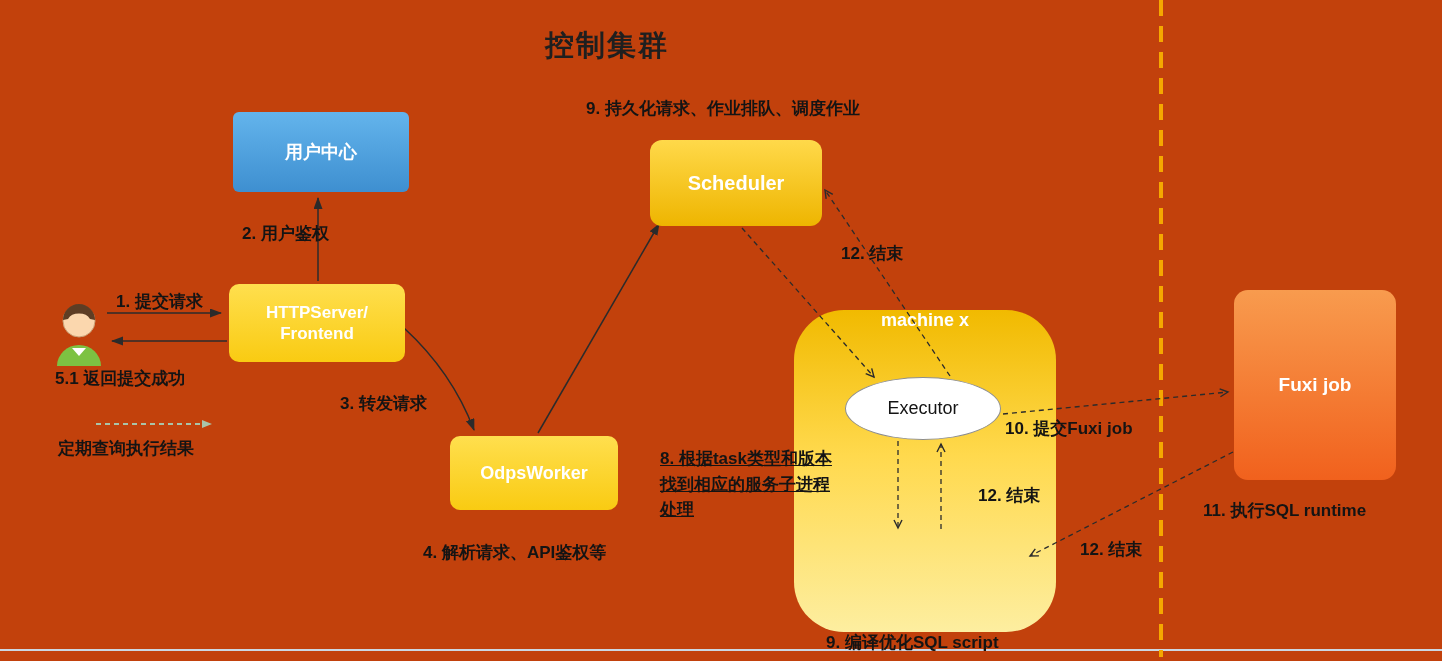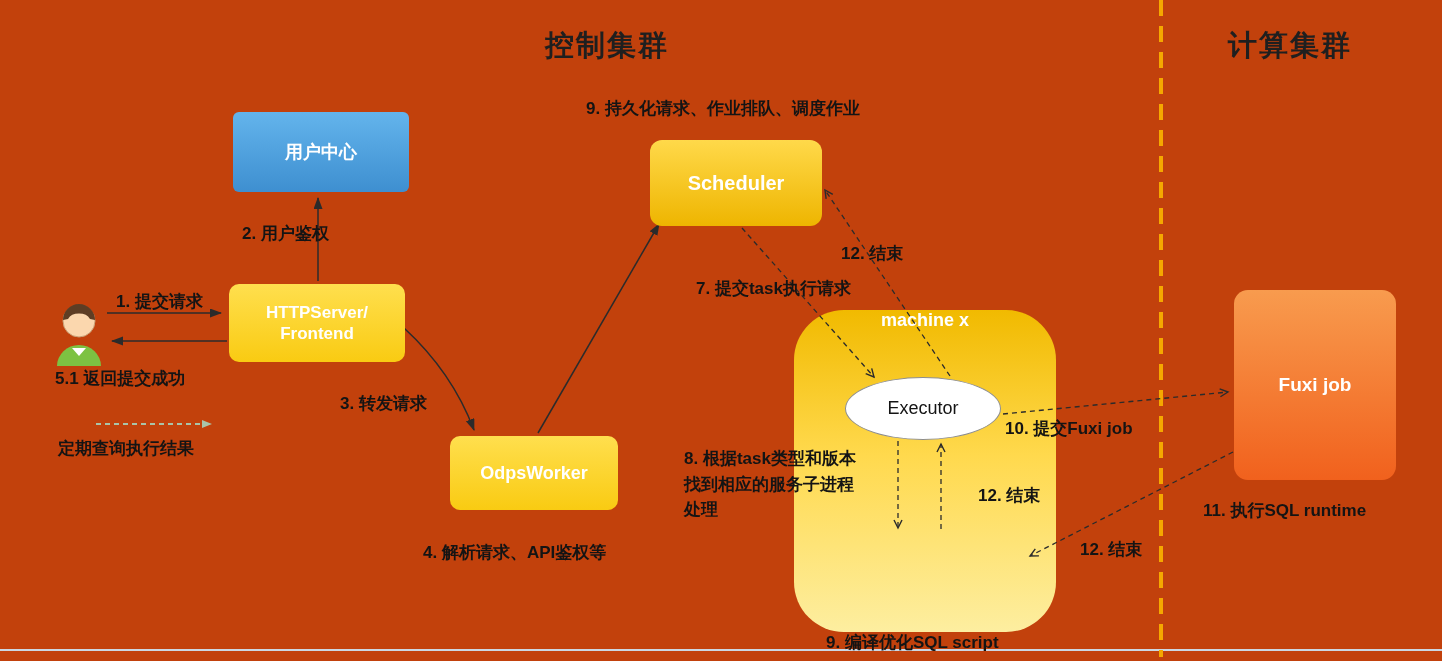--- a/index.html
+++ b/index.html
@@ -41,21 +41,21 @@
   .lbl { position:absolute; z-index:4; font-size:17px; font-weight:600; color:#141414;
          white-space:pre-line; line-height:1.5; }
   .lbl-s1   { left:116px;  top:289px; }
   .lbl-s2   { left:242px;  top:221px; }
   .lbl-s3   { left:340px;  top:391px; }
   .lbl-s4   { left:423px;  top:540px; }
   .lbl-s5   { left:486px;  top:318px; width:124px; }
   .lbl-s51  { left:55px;   top:366px; }
   .lbl-s6   { left:586px;  top:96px;  }
   .lbl-s7   { left:696px;  top:276px; }
-  .lbl-s8   { left:684px;  top:446px; width:198px; }
+  .lbl-s8   { left:660px;  top:446px; width:198px;text-decoration:underline; }
   .lbl-s9   { left:826px;  top:630px; }
   .lbl-s10  { left:1005px; top:416px; }
   .lbl-s11  { left:1203px; top:498px; }
   .lbl-s12a { left:841px;  top:241px; }
   .lbl-s12b { left:978px;  top:483px; }
   .lbl-s12c { left:1080px; top:537px; }
   .lbl-per  { left:58px;   top:436px; }
 
   .person { position:absolute; z-index:3; left:50px; top:296px; }
 
@@ -96,21 +96,20 @@
     <line class="ln-dash" x1="950" y1="376" x2="825" y2="190" marker-end="url(#mOpen)"></line>
     <line class="ln-dash" x1="898" y1="441" x2="898" y2="528" marker-end="url(#mOpen)"></line>
     <line class="ln-dash" x1="941" y1="529" x2="941" y2="444" marker-end="url(#mOpen)"></line>
     <line class="ln-dash" x1="1003" y1="414" x2="1228" y2="392" marker-end="url(#mOpen)"></line>
     <line class="ln-dash" x1="1233" y1="452" x2="1030" y2="556" marker-end="url(#mOpen)"></line>
 
     <line class="ln-green" x1="96" y1="424" x2="212" y2="424" marker-end="url(#mGreen)"></line>
   </svg>
 
   <div class="title title-control">控制集群</div>
-  <div class="title title-compute">计算集群</div>
 
   <svg class="person" width="58" height="72" viewBox="0 0 58 72">
     <path d="M7,70 a22,21 0 0 1 44,0 z" fill="#7dc242"></path>
     <path d="M22,52 l7,8 7,-8 z" fill="#ffffff"></path>
     <circle cx="29" cy="25" r="16" fill="#fbd7ae" stroke="#c9a177" stroke-width="1"></circle>
     <path d="M13,24 a16,16 0 0 1 32,0 l-5,-1 a12,9 0 0 0 -22,0 z" fill="#5d3d24"></path>
   </svg>
 
   <div class="node n-user">
     <span>用户中心</span>
@@ -141,21 +140,20 @@
   <div class="node n-fuxi">
     <span>Fuxi job</span>
   </div>
 
   <div class="lbl lbl-s1">1. 提交请求</div>
   <div class="lbl lbl-s2">2. 用户鉴权</div>
   <div class="lbl lbl-s3">3. 转发请求</div>
   <div class="lbl lbl-s4">4. 解析请求、API鉴权等</div>
   <div class="lbl lbl-s51">5.1 返回提交成功</div>
   <div class="lbl lbl-s6">9. 持久化请求、作业排队、调度作业</div>
-  <div class="lbl lbl-s7">7. 提交task执行请求</div>
   <div class="lbl lbl-s8">8. 根据task类型和版本
 找到相应的服务子进程
 处理</div>
   <div class="lbl lbl-s9">9. 编译优化SQL script</div>
   <div class="lbl lbl-s10">10. 提交Fuxi job</div>
   <div class="lbl lbl-s11">11. 执行SQL runtime</div>
   <div class="lbl lbl-s12a">12. 结束</div>
   <div class="lbl lbl-s12b">12. 结束</div>
   <div class="lbl lbl-s12c">12. 结束</div>
   <div class="lbl lbl-per">定期查询执行结果</div>

